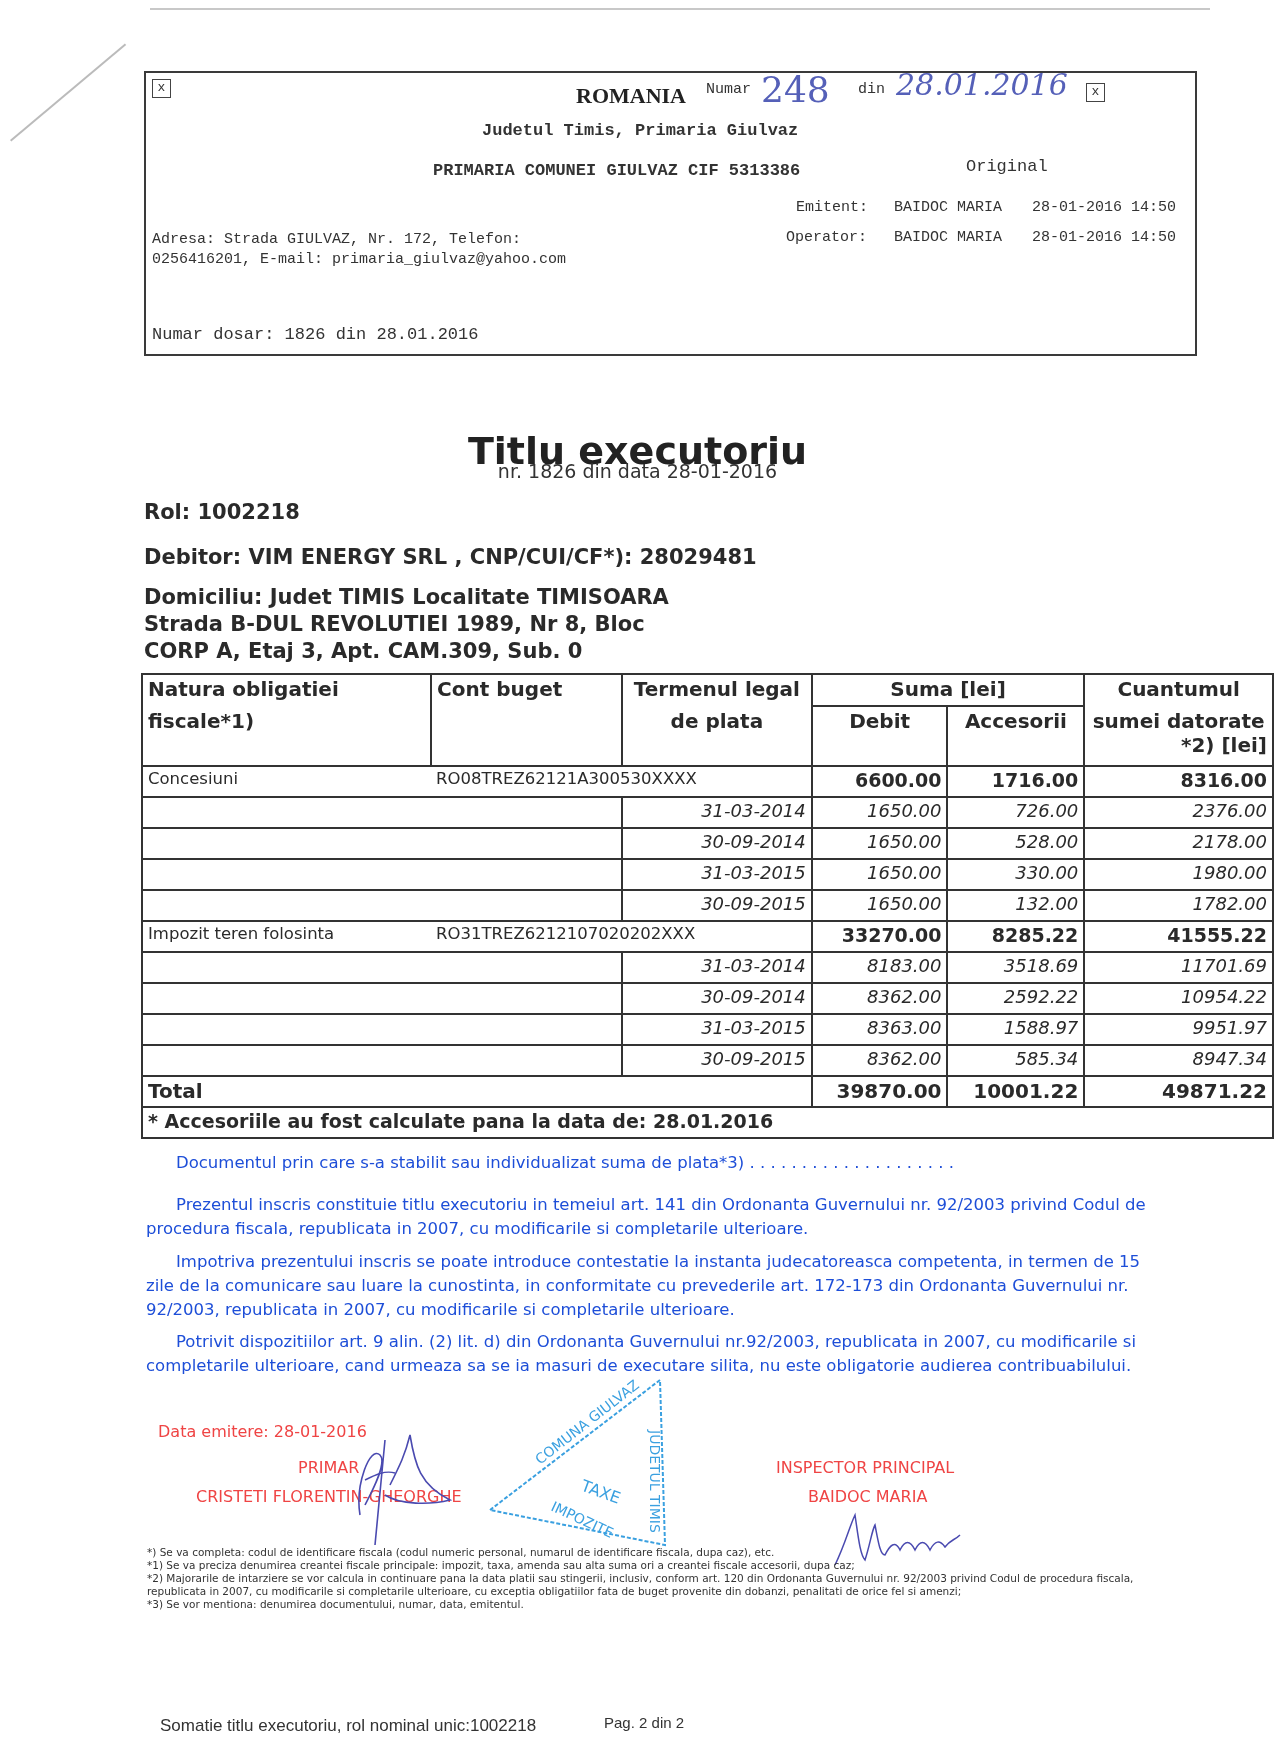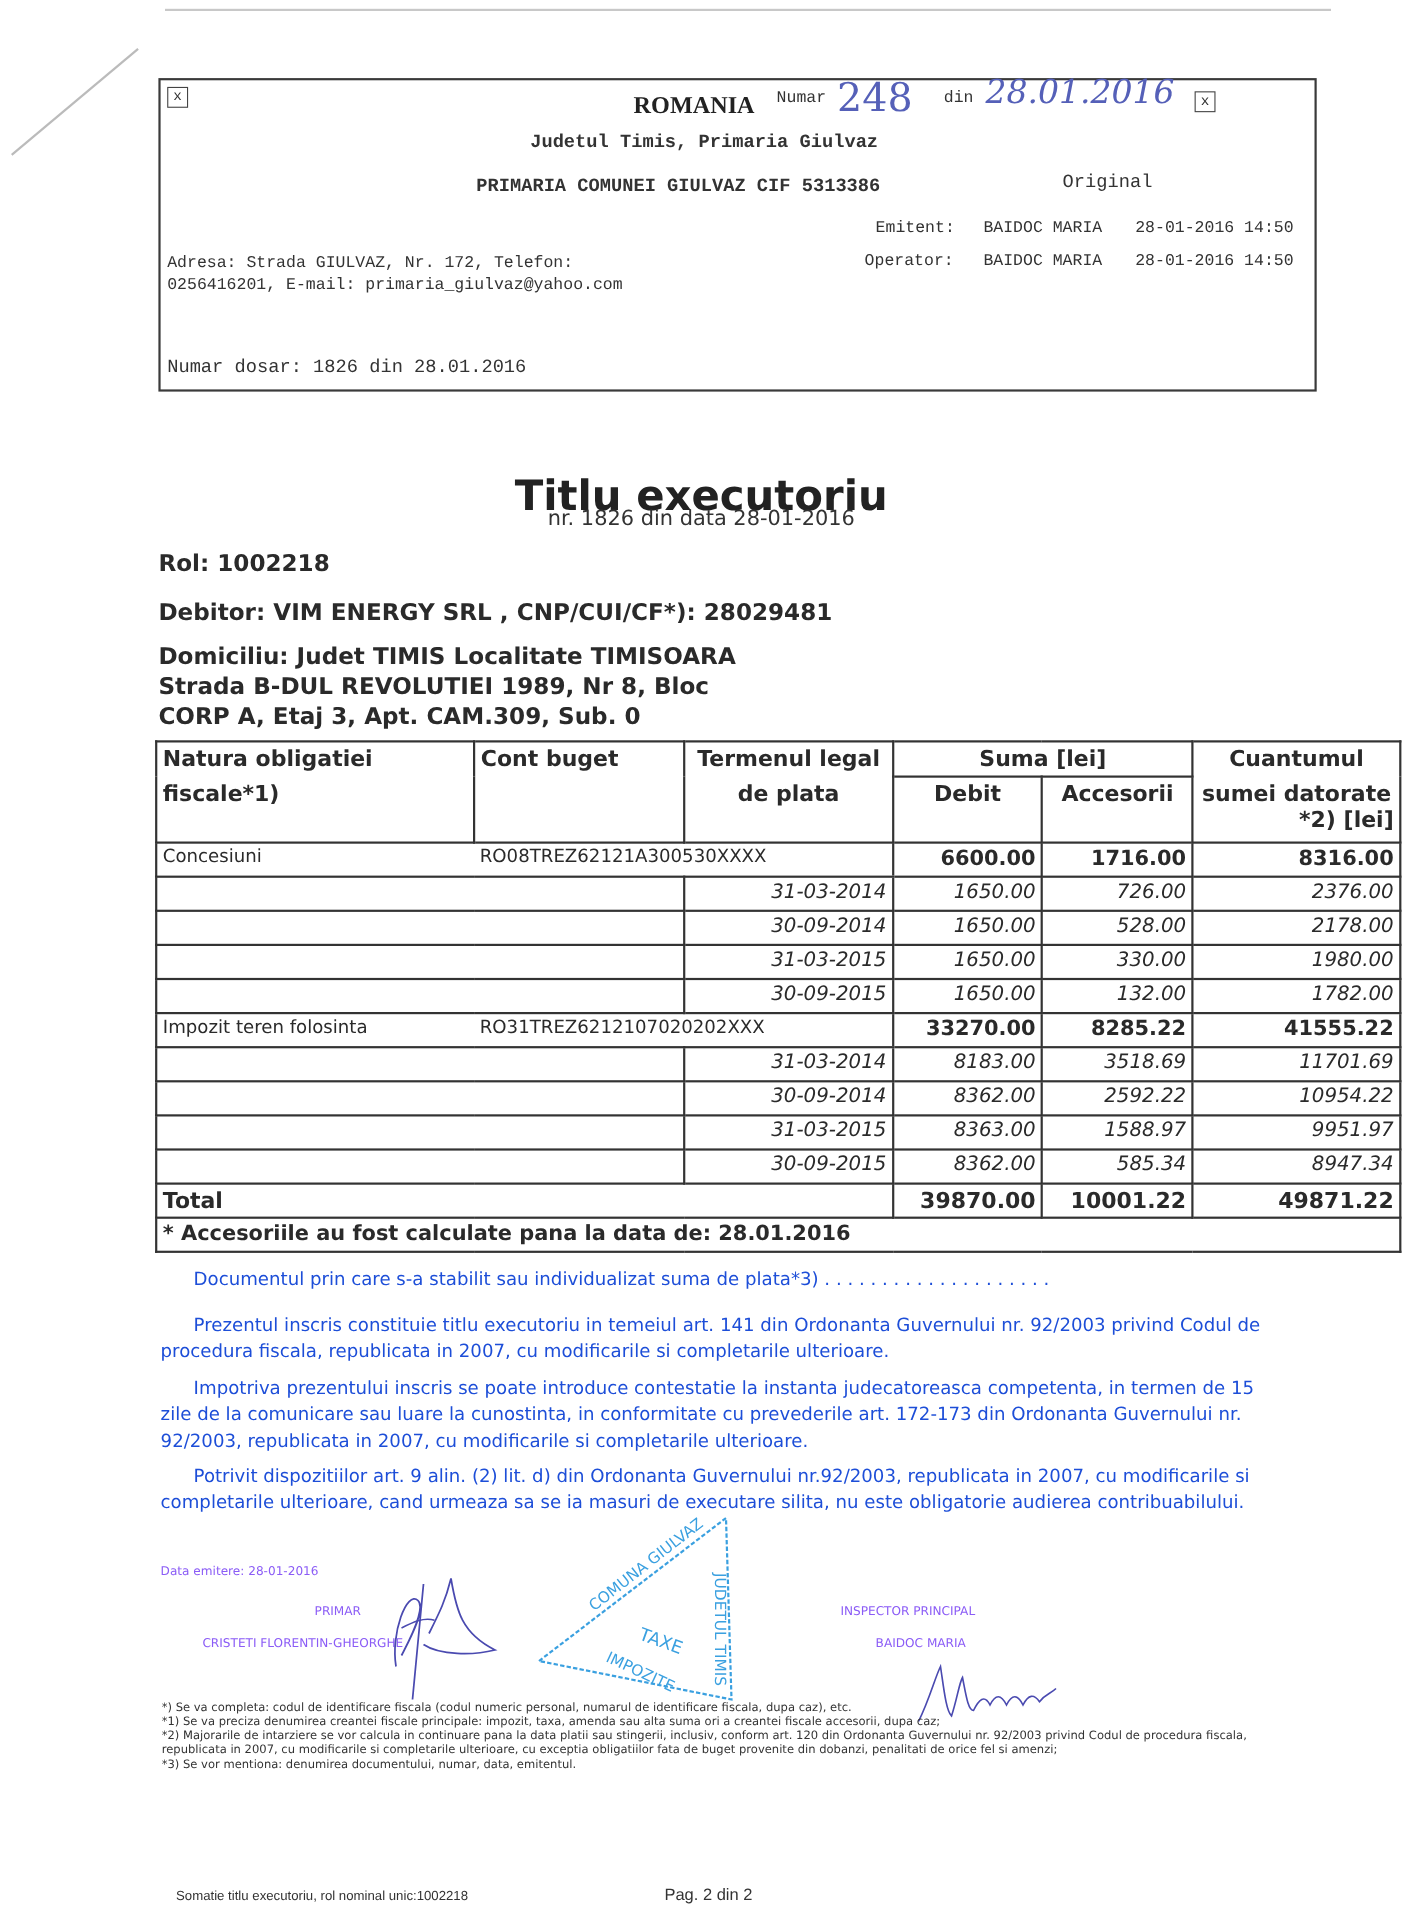--- a/index.html
+++ b/index.html
@@ -30,23 +30,23 @@
   .tbl .c { text-align: center; }
   .tbl .r { text-align: right; }
   .tbl .i { font-style: italic; }
   .tbl .b { font-weight: bold; font-size: 19px; }
   .tbl .nob-r { border-right: none; }
   .tbl .nob-l { border-left: none; }
 
   .para { position: absolute; left: 146px; width: 1020px; font-size: 16.5px; line-height: 24px; color: #1d4ed8; }
   .para .indent { display: inline-block; width: 30px; }
 
-  .sig-text { position: absolute; font-size: 11px; color: #8b5cf6; white-space: nowrap; }
+  .sig-text { position: absolute; font-size: 16px; color: #ef4444; white-space: nowrap; margin-left: 12px; }
   .foot { position: absolute; left: 147px; width: 1030px; font-size: 10.5px; line-height: 13px; color: #333; }
-  .bottom-text { position: absolute; font-size: 12px; color: #333; }
+  .bottom-text { position: absolute; font-size: 17px; color: #333; }
 
   .stamp { position: absolute; left: 480px; top: 1370px; width: 210px; height: 190px; }
   .handwriting { position: absolute; }
 </style>
 </head>
 <body>
 
 <div class="scan-line"></div>
 <div class="scan-diag"></div>
 

